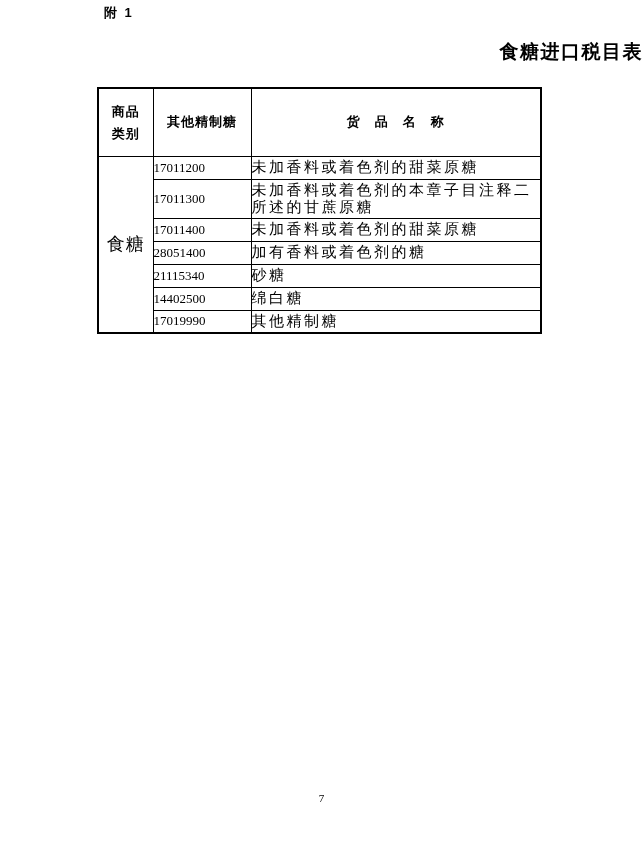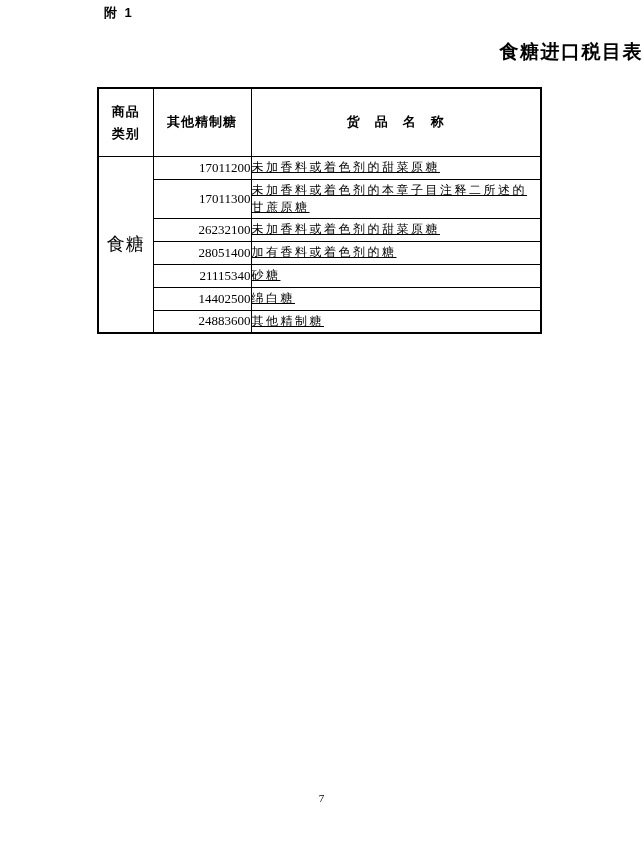--- a/index.html
+++ b/index.html
@@ -46,29 +46,28 @@
   .hline + .hline { margin-top: 9px; }
 
   tr.row-normal { height: 23px; }
   tr.row-tall   { height: 39px; }
 
   .cat-cell {
     text-align: center; vertical-align: middle;
     font-size: 18px; letter-spacing: 1px;
   }
   .code-cell {
-    text-align: right; vertical-align: middle;
+    text-align: left; vertical-align: middle;
     font-size: 13px; padding: 0 2px;
     font-family: "Liberation Serif", "DejaVu Serif", serif;
   }
   .name-cell {
-    vertical-align: middle; font-size: 12px;
+    vertical-align: middle; font-size: 15px;
     letter-spacing: 2.5px; line-height: 17px;
     padding: 1px 4px 1px 8px;
-    text-decoration: underline;
   }
 
   .page-number {
     position: absolute; left: 0; top: 792px; width: 643px;
     text-align: center; font-size: 11px;
   }
 </style>
 </head>
 <body>
 
@@ -98,37 +97,37 @@
       <tr class="row-normal">
         <td class="cat-cell" rowspan="7">食糖</td>
         <td class="code-cell">17011200</td>
         <td class="name-cell">未加香料或着色剂的甜菜原糖</td>
       </tr>
       <tr class="row-tall">
         <td class="code-cell">17011300</td>
         <td class="name-cell">未加香料或着色剂的本章子目注释二所述的甘蔗原糖</td>
       </tr>
       <tr class="row-normal">
-        <td class="code-cell">26232100</td>
+        <td class="code-cell">17011400</td>
         <td class="name-cell">未加香料或着色剂的甜菜原糖</td>
       </tr>
       <tr class="row-normal">
         <td class="code-cell">28051400</td>
         <td class="name-cell">加有香料或着色剂的糖</td>
       </tr>
       <tr class="row-normal">
         <td class="code-cell">21115340</td>
         <td class="name-cell">砂糖</td>
       </tr>
       <tr class="row-normal">
         <td class="code-cell">14402500</td>
         <td class="name-cell">绵白糖</td>
       </tr>
       <tr class="row-normal">
-        <td class="code-cell">24883600</td>
+        <td class="code-cell">17019990</td>
         <td class="name-cell">其他精制糖</td>
       </tr>
     </tbody>
   </table>
 
   <div class="page-number">7</div>
 
 </div>
 
 </body></html>

